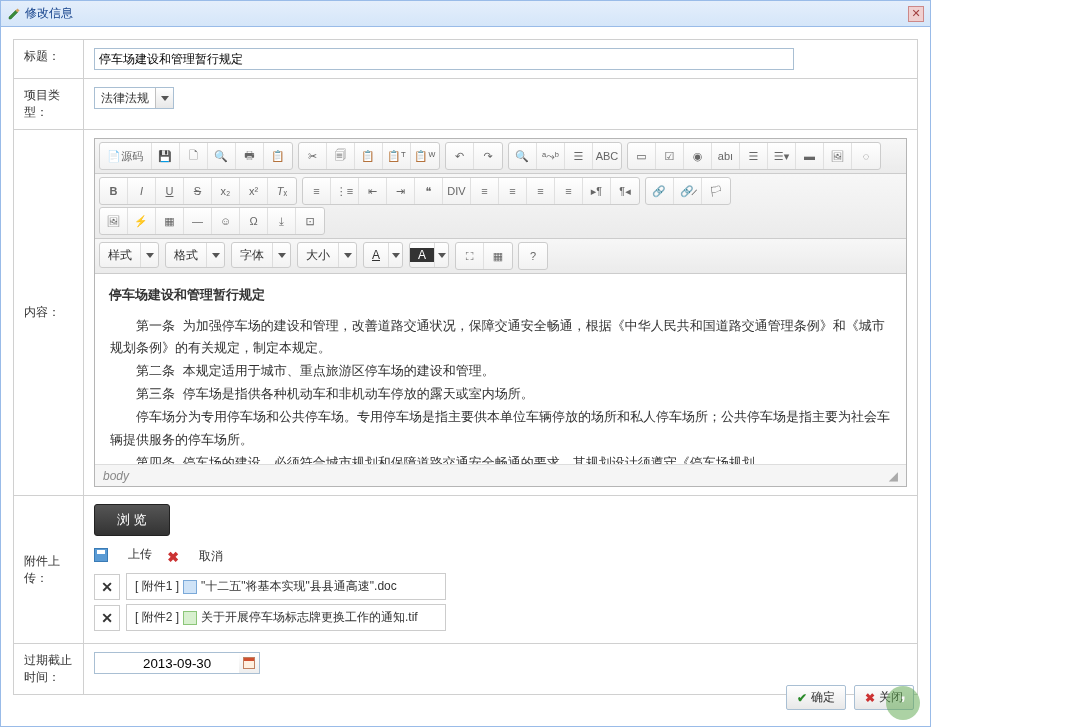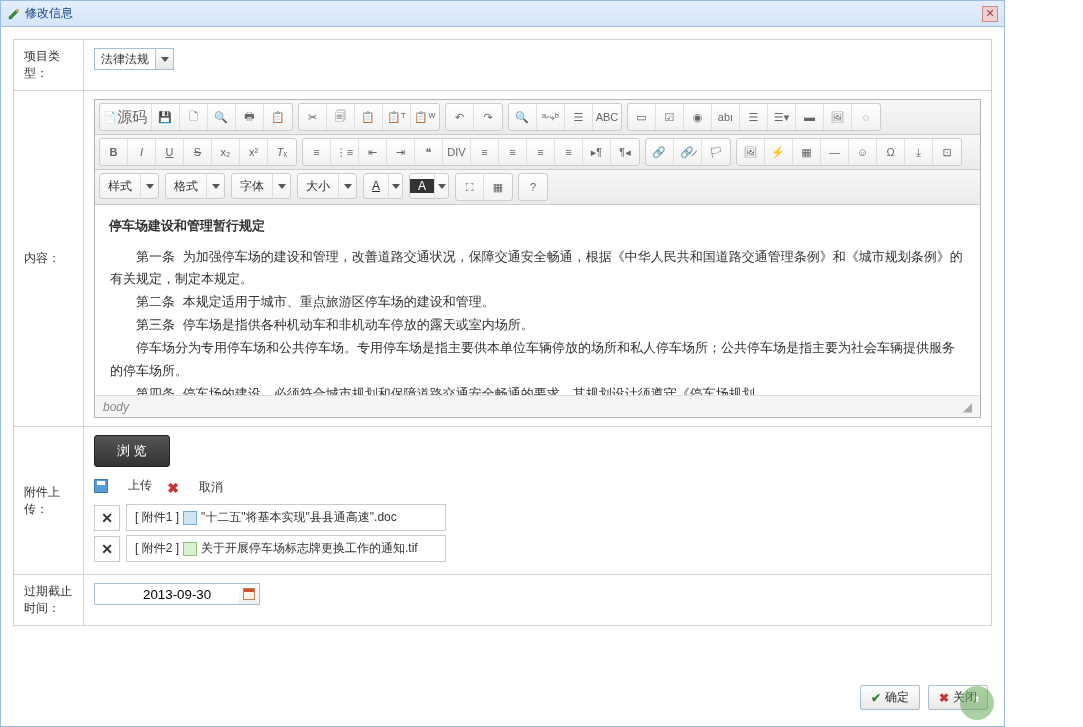--- a/index.html
+++ b/index.html
@@ -1,38 +1,38 @@
 <!DOCTYPE html>
 <html><head>
 <meta charset="utf-8">
 <style>
 * { box-sizing: border-box; margin: 0; padding: 0; }
 body { font-family: "Microsoft YaHei", Arial, sans-serif; font-size: 12px; background: #fff; color: #333; }
-.dialog { width: 1005px; height: 727px; border: 1px solid #99bbe8; background: #fff; position: relative; }
+.dialog { width: 931px; height: 727px; border: 1px solid #99bbe8; background: #fff; position: relative; }
 .titlebar { height: 26px; background: linear-gradient(#e4eefb, #d5e6f9); border-bottom: 1px solid #99bbe8; display: flex; align-items: center; padding: 0 6px; }
 .titlebar .pencil { width: 14px; height: 14px; margin-right: 4px; }
 .titlebar .title { color: #15428b; font-weight: normal; }
 .titlebar .close { margin-left: auto; width: 16px; height: 16px; background:#f0d0d0; border:1px solid #cc8888; display:flex; align-items:center; justify-content:center; cursor:pointer; color:#a04040; font-size:11px; }
 .content { padding: 12px; }
 .form-table { width: 100%; border-collapse: collapse; border: 1px solid #d0d0d0; }
 .form-table > tbody > tr > td { border: 1px solid #d0d0d0; padding: 8px 10px; vertical-align: top; }
 .form-table .label-cell { width: 70px; color: #333; }
 .text-input { width: 700px; height: 22px; border: 1px solid #a9bfd3; padding: 2px 4px; font-size: 12px; }
 .select-wrap { display: inline-flex; border: 1px solid #a9bfd3; height: 22px; align-items:center; }
 .select-wrap .sel-text { padding: 0 6px; min-width: 60px; }
 .select-wrap .sel-btn { width: 18px; height: 100%; background: linear-gradient(#fff,#e8e8e8); border-left:1px solid #c0c0c0; display:flex; align-items:center; justify-content:center; cursor:pointer; }
 .triangle-down { width:0; height:0; border-left:4px solid transparent; border-right:4px solid transparent; border-top:5px solid #555; }
 
 .editor { border:1px solid #b5b5b5; background:#fff; }
 .toolbar { background: linear-gradient(#f7f7f7,#ebebeb); border-bottom:1px solid #ccc; padding: 3px 4px; display:flex; flex-wrap:wrap; gap:2px; }
 .tb-group { display:flex; border:1px solid #ccc; background:linear-gradient(#fff,#f2f2f2); border-radius:3px; margin-right:3px; }
 .tb-btn { width:28px; height:26px; display:flex; align-items:center; justify-content:center; cursor:pointer; border-right:1px solid #e0e0e0; font-size:11px; color:#666; }
 .tb-btn:last-child { border-right:none; }
 .tb-btn.src { width:52px; }
-.tb-label { font-size:15px; }
+.tb-label { font-size:11px; }
 .combo { display:flex; border:1px solid #ccc; background:linear-gradient(#fff,#f2f2f2); border-radius:3px; height:26px; align-items:center; margin-right:4px; cursor:pointer; }
 .combo .combo-text { padding:0 8px; min-width:40px; text-align:center; }
 .combo .combo-arrow { width:18px; display:flex; justify-content:center; border-left:1px solid #ddd; height:100%; align-items:center; }
 .color-combo { display:flex; border:1px solid #ccc; background:linear-gradient(#fff,#f2f2f2); border-radius:3px; height:26px; align-items:center; margin-right:4px; cursor:pointer; }
 .color-combo .cc-swatch { width:24px; display:flex; align-items:center; justify-content:center; }
 .color-combo .cc-arrow { width:14px; display:flex; justify-content:center; border-left:1px solid #ddd; height:100%; align-items:center; }
 .editor-body { height: 190px; overflow-y:auto; padding:10px 14px; font-size:13px; line-height:1.7; font-family: SimSun, serif; }
 .editor-body .doc-title { font-weight:bold; text-align:left; margin-bottom:10px; }
 .editor-body p { text-indent: 2em; margin:1px;font-family:Liberation Mono, monospace; }
 .elements-path { height:22px; background:#f5f5f5; border-top:1px solid #ddd; padding:2px 8px; color:#888; font-style:italic; display:flex; align-items:center;gap:6px; }
@@ -78,20 +78,26 @@
         <rect x="9" y="2" width="3" height="3" transform="rotate(45 10.5 3.5)" fill="#d0a060"></rect>
       </svg>
     <span class="title">修改信息</span>
     <div class="close">✕</div>
   </div>
 
   <div class="content">
     <table class="form-table">
       <tbody>
         <tr>
+          <td class="label-cell">标题：</td>
+          <td>
+            <input type="text" class="text-input" value="停车场建设和管理暂行规定" style="">
+          </td>
+        </tr>
+        <tr>
           <td class="label-cell">项目类型：</td>
           <td>
             <div class="select-wrap">
               <span class="sel-text">法律法规</span>
               <span class="sel-btn">
                   <span class="triangle-down"></span>
                 </span>
             </div>
           </td>
         </tr>

